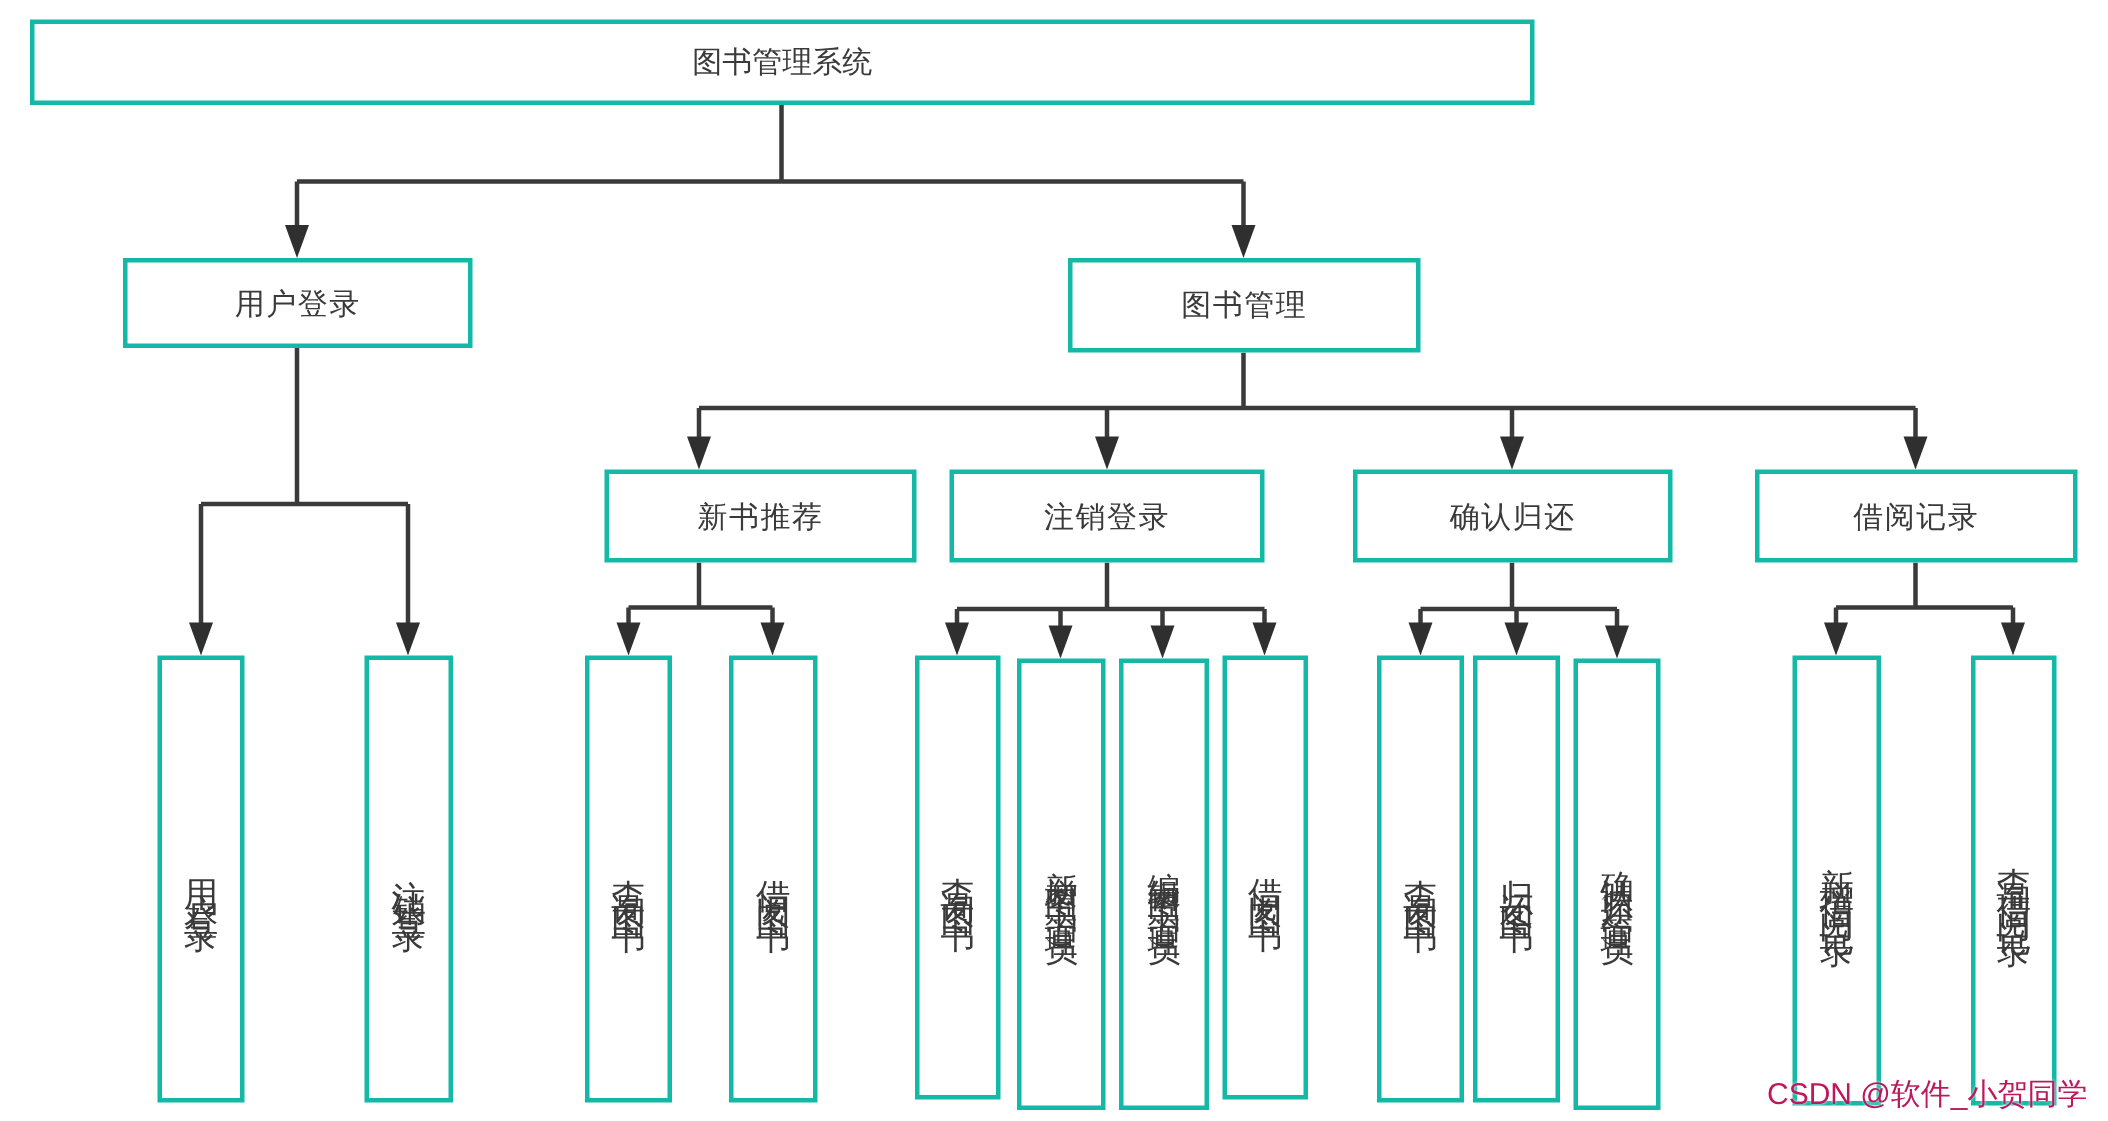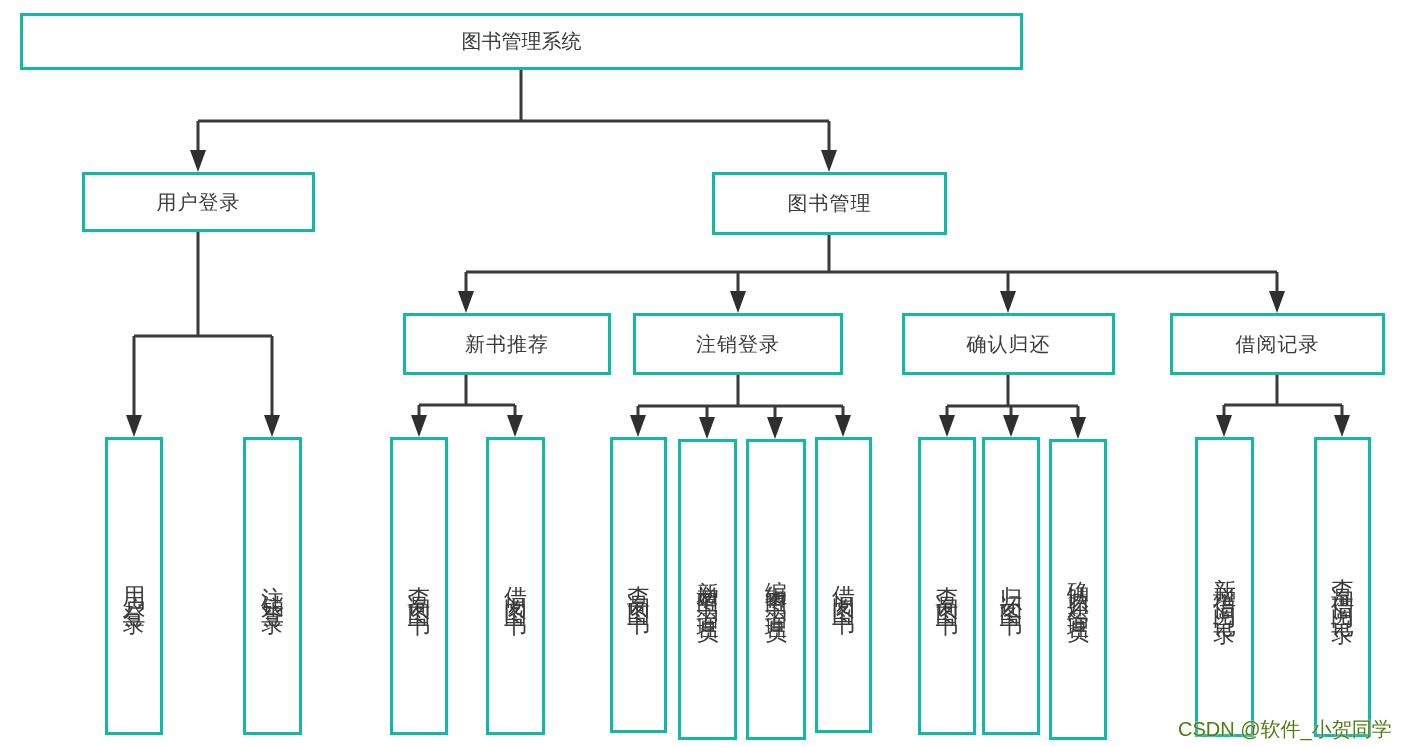--- a/index.html
+++ b/index.html
@@ -30,21 +30,21 @@
     text-orientation:mixed;
     letter-spacing:9px;
     line-height:1;
   }
   .leaf.tight{font-size:22px;}
   .leaf.tight .vtext{letter-spacing:6px;}
   .watermark{
     position:absolute;
     left:1178px;top:716px;
     font-size:20px;
-    color:#4d7c0f;
+    color:#be185d;
     text-shadow:0 0 2px #ffffff;
     white-space:nowrap;
   }
 </style>
 </head>
 <body>
 
 <div class="canvas">
 
   <svg class="wires" viewBox="0 0 1405 747" xmlns="http://www.w3.org/2000/svg">

